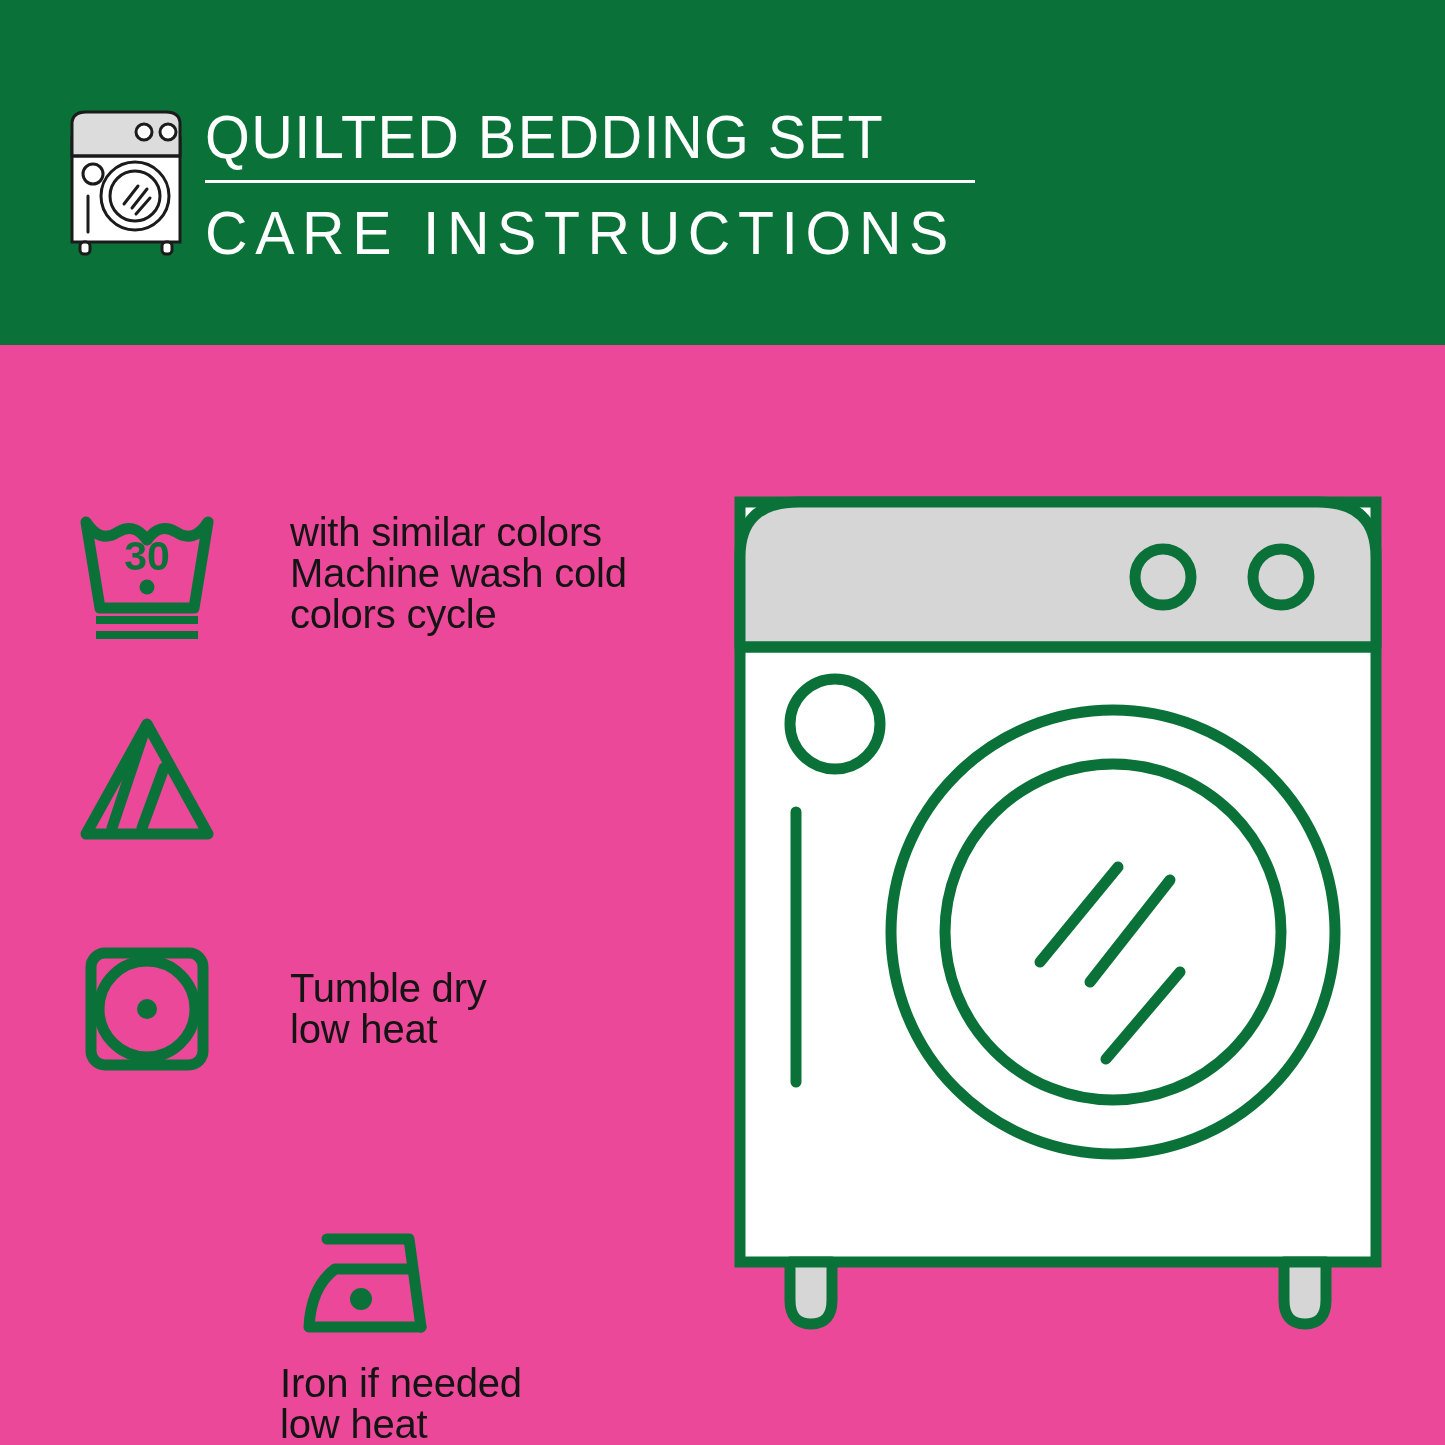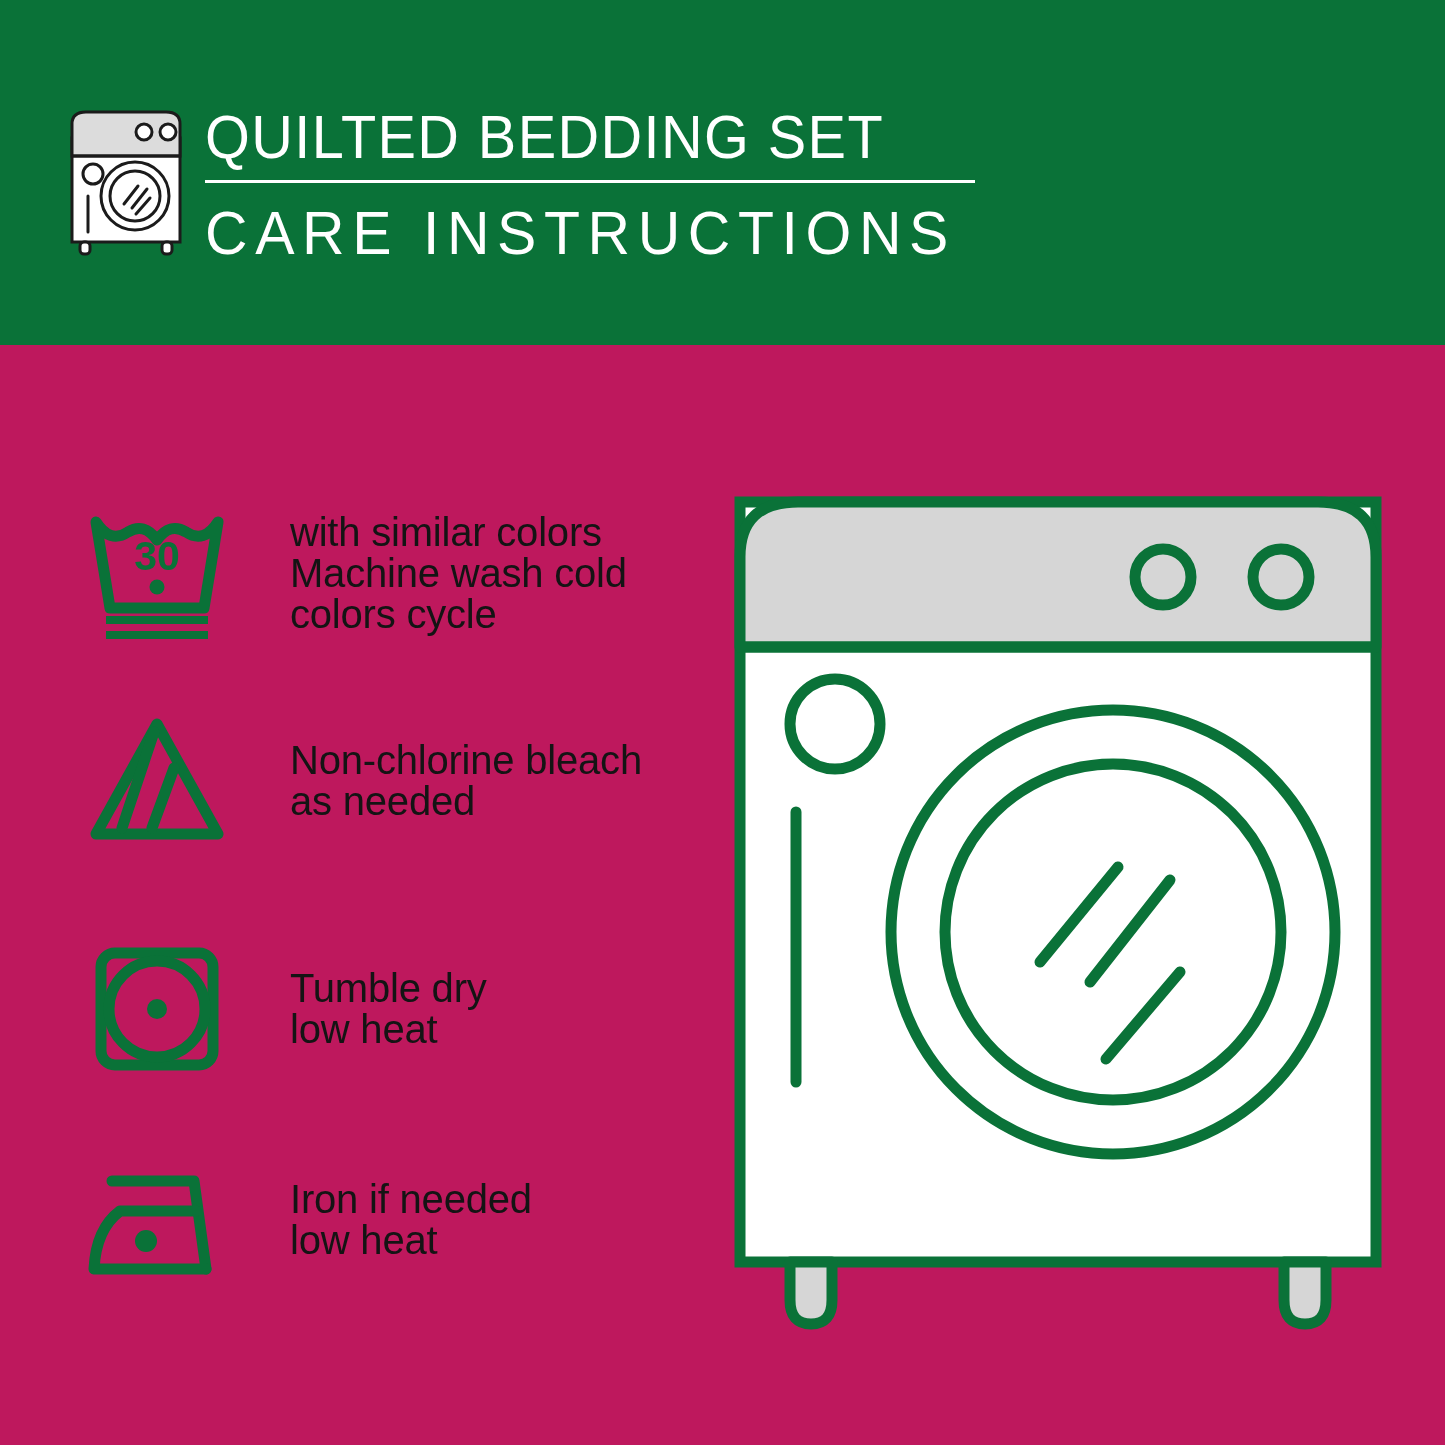--- a/index.html
+++ b/index.html
@@ -7,21 +7,21 @@
     padding: 0;
     background: #ffffff;
   }
   body {
     font-family: "Liberation Sans", sans-serif;
   }
   #page {
     position: relative;
     width: 1445px;
     height: 1445px;
-    background: #be185d;
+    background: #ec4899;
     overflow: hidden;
   }
 
   
   #header-band {
     position: absolute;
     left: 0;
     top: 0;
     width: 1445px;
     height: 345px;
@@ -76,37 +76,37 @@
     left: 62px;
     width: 620px;
     display: flex;
     align-items: center;
   }
   .care-symbol {
     width: 170px;
     flex: 0 0 170px;
     display: flex;
     align-items: center;
-    justify-content: flex-end;
+    justify-content: center;
   }
   .care-text {
     color: #141414;
     font-family: "Liberation Sans", sans-serif;
     font-size: 40px;
     font-weight: 400;
     line-height: 41px;
     letter-spacing: -0.2px;
     padding-left: 58px;
   }
   .care-text .ln { display: block; white-space: nowrap; }
 
   #row-wash   { top: 498px;  height: 150px; }
   #row-bleach { top: 706px;  height: 150px; }
   #row-dry    { top: 936px;  height: 145px; }
-  #row-iron   { top: 1150px; height: 140px; }
+  #row-iron   { top: 1193px; height: 140px; flex-direction: column; }
 
   
   #washer {
     position: absolute;
     left: 718px;
     top: 462px;
     width: 700px;
     height: 900px;
   }
 </style>
@@ -177,24 +177,20 @@
   <div class="care-row" id="row-bleach">
     <div class="care-symbol">
       <svg viewBox="0 0 150 150" width="150" height="150" aria-hidden="true">
 
         <path d="M75 18 L136 128 L14 128 Z" fill="none" stroke="#0a7238" stroke-width="11" stroke-linejoin="round"></path>
 
         <line x1="72" y1="26" x2="40" y2="122" stroke="#0a7238" stroke-width="11" stroke-linecap="round"></line>
         <line x1="92" y1="62" x2="70" y2="122" stroke="#0a7238" stroke-width="11" stroke-linecap="round"></line>
       </svg>
     </div>
-    <div class="care-text">
-      <span class="ln">Non-chlorine bleach</span>
-      <span class="ln">as needed</span>
-    </div>
   </div>
 
   <div class="care-row" id="row-dry">
     <div class="care-symbol">
       <svg viewBox="0 0 150 150" width="150" height="150" aria-hidden="true">
 
         <rect x="19" y="19" width="112" height="112" rx="14" ry="14" fill="none" stroke="#0a7238" stroke-width="11"></rect>
 
         <circle cx="75" cy="75" r="48" fill="none" stroke="#0a7238" stroke-width="11"></circle>
 

